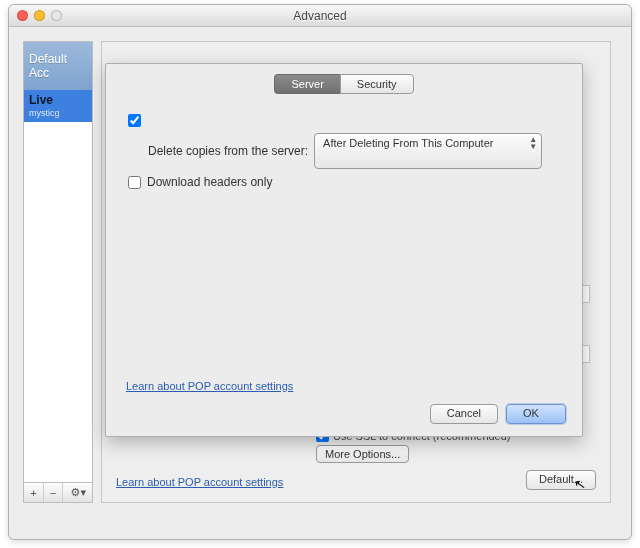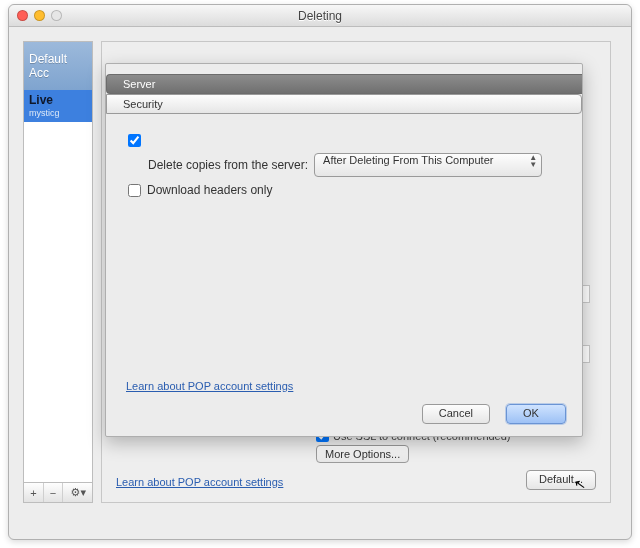--- a/index.html
+++ b/index.html
@@ -157,21 +157,21 @@
   position: absolute;
   left: 96px; top: 36px;
   width: 478px; height: 374px;
   background: #ececec;
   border: 1px solid #aeaeae;
   border-radius: 2px;
   box-shadow: 0 6px 18px rgba(0,0,0,0.25);
   z-index: 20;
 }
 .tabs {
-  display: flex; justify-content: center; margin-top: 10px; flex-direction: column;
+  display: flex; justify-content: center; margin-top: 10px;
 }
 .tab {
   padding: 3px 16px;
   font-size: 11px;
   border: 1px solid #9a9a9a;
   background: linear-gradient(#fdfdfd, #e6e6e6);
   height: 20px;
   display:flex; align-items:center;
 }
 .tab.active {
@@ -179,34 +179,34 @@
   color: #fff;
   border-color: #6c6c6c;
 }
 .tab:first-child { border-radius: 4px 0 0 4px; border-right: none; }
 .tab:last-child { border-radius: 0 4px 4px 0; }
 .sheet-body { padding: 14px 22px; }
 .opt-row { display:flex; align-items:center; margin: 6px 0; font-size: 12px; color:#333;}
 .opt-row input[type=checkbox] { margin-right: 6px; width:13px; height:13px;}
 .indent { margin-left: 20px; }
 .select {
-  display: inline-flex; align-items: flex-start; justify-content: space-between;
+  display: inline-flex; align-items: center; justify-content: space-between;
   background: linear-gradient(#fdfdfd, #e6e6e6);
   border: 1px solid #9a9a9a;
   border-radius: 4px;
-  height: 24px;
+  height: 36px;
   padding: 0 4px 16px 8px;
   font-size: 11px;
   width: 228px;
   margin-left: 6px;
 }
 .select .arrows { font-size: 8px; line-height: 7px; color:#555; display:flex; flex-direction:column; align-items:center;}
 .sheet-footer {
   position: absolute; bottom: 12px; right: 16px; left: 16px;
-  display: flex; align-items: center; gap: 8px;
+  display: flex; align-items: center;
 }
 .sheet-footer .spacer { flex:1; }
 .fbtn {
   background: linear-gradient(#fdfdfd,#e6e6e6);
   border: 1px solid #9a9a9a;
   border-radius: 4px;
   padding: 2px 16px;
   height: 20px;
   font-size: 11px;
   margin-left: 8px;
@@ -223,21 +223,21 @@
 <body>
 
 <div class="window">
 
   <div class="titlebar">
     <div class="traffic">
       <span class="tl-red"></span>
       <span class="tl-yel"></span>
       <span class="tl-grn"></span>
     </div>
-    <div class="win-title">Deleting</div>
+    <div class="win-title">Advanced</div>
   </div>
 
 
   <div class="content">
 
     <div class="sidebar">
       <div class="side-header">Default Acc</div>
       <div>
         <div class="side-sel">Live</div>
         <div class="side-sub">mysticg</div>

